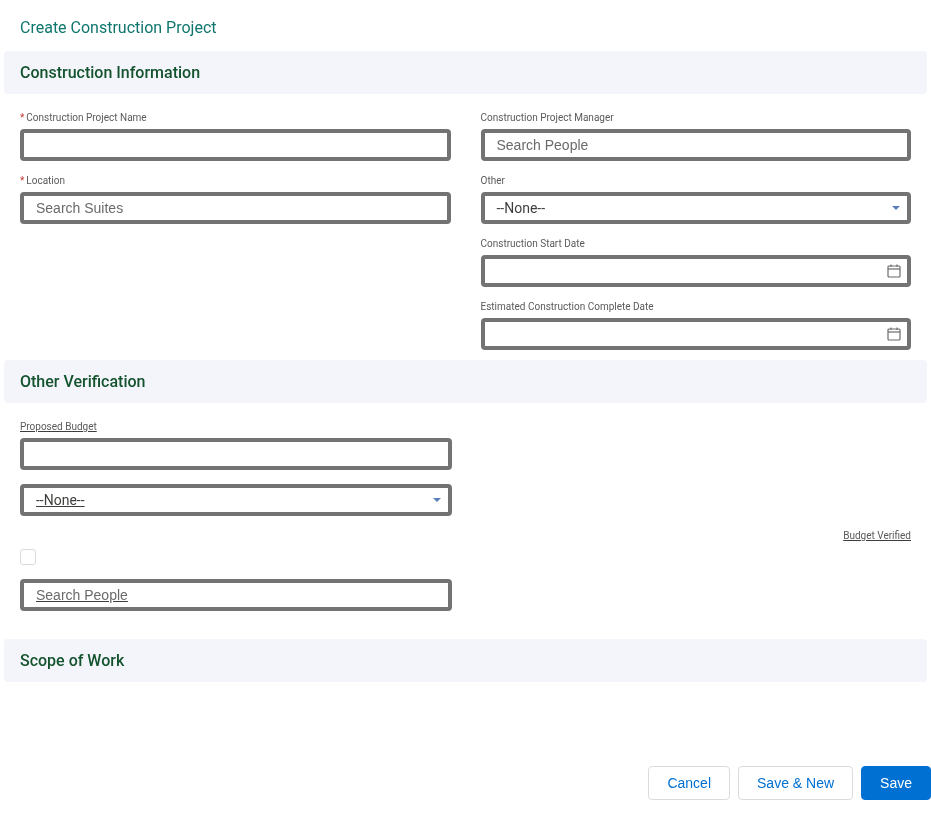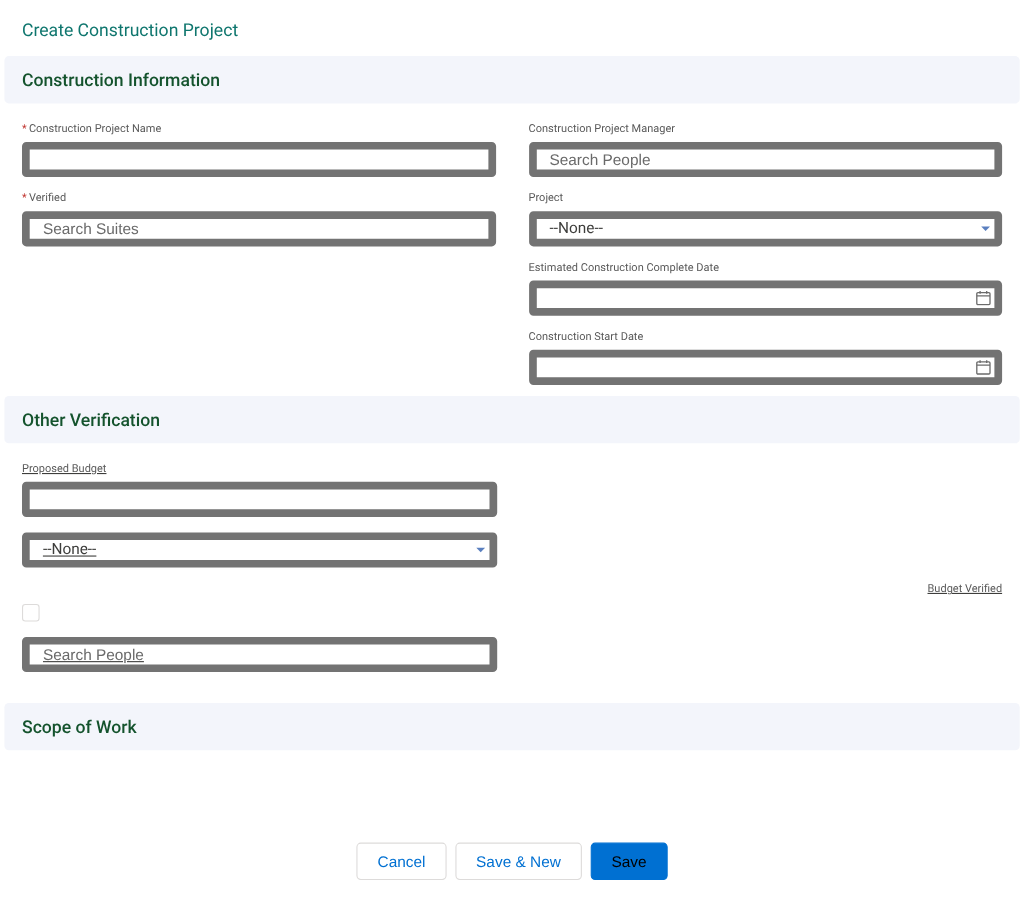--- a/index.html
+++ b/index.html
@@ -51,21 +51,21 @@
       color: #5a5a5a;
       margin-bottom: 6px;
     }
     .required-mark {
       color: #c23934;
       margin-right: 2px;
     }
     .form-input, .form-select {
       width: 100%;
       height: 32px;
-      border: 7px solid #737373;
+      border: 4px solid #737373;
       border-radius: 4px;
       padding: 0 12px;
       font-size: 14px;
       color: #3e3e3c;
       background: #ffffff;
       outline: none;
     }
     .form-input::placeholder {
       color: #6a6a6a;
     }
@@ -116,38 +116,38 @@
       margin-top: 2px;
     }
     .footer {
       position: absolute;
       bottom: 0;
       left: 0;
       right: 0;
       background: #ffffff;
       padding: 12px 0 16px 0;
       display: flex;
-      justify-content: center;
+      justify-content: flex-end;
       gap: 8px;
       border-top: 1px solid transparent;
     }
     .btn {
       height: 34px;
       padding: 0 18px;
       border-radius: 4px;
       font-size: 14px;
       cursor: pointer;
       border: 1px solid #dddbda;
       background: #ffffff;
       color: #0070d2;
     }
     .btn-primary {
       background: #0070d2;
       border-color: #0070d2;
-      color: #000000;
+      color: #ffffff;
     }
     .single-col-section {
       padding: 18px 20px 14px 20px;
     }
     .single-col-section .form-group {
       max-width: 432px;
       margin-bottom: 14px;
       text-decoration: underline;
     }
   </style>
@@ -161,70 +161,70 @@
 <div class="form-section">
   <div class="form-col">
     <div class="form-group">
       <label class="form-label">
         <span class="required-mark">*</span><span>Construction Project Name</span>
       </label>
       <input type="text" class="form-input" style="">
     </div>
     <div class="form-group">
       <label class="form-label">
-        <span class="required-mark">*</span><span>Verified</span>
+        <span class="required-mark">*</span><span>Location</span>
       </label>
       <input type="text" class="form-input" placeholder="Search Suites" style="">
     </div>
   </div>
 
   <div class="form-col">
     <div class="form-group">
       <label class="form-label">Construction Project Manager</label>
       <input type="text" class="form-input" placeholder="Search People" style="">
     </div>
     <div class="form-group">
-      <label class="form-label">Project</label>
+      <label class="form-label">Other</label>
       <div class="select-wrapper">
         <div class="form-select" style="display:flex;align-items:center;">--None--</div>
         <span class="select-caret">
           <svg viewBox="0 0 10 10" fill="currentColor">
               <path d="M1 3 L5 7 L9 3 Z"></path>
+            </svg>
+        </span>
+      </div>
+    </div>
+    <div class="form-group">
+      <label class="form-label">Construction Start Date</label>
+      <div class="date-wrapper">
+        <input type="text" class="form-input" style="">
+        <span class="date-icon">
+          <svg viewBox="0 0 14 14" fill="currentColor">
+              <rect x="1" y="2" width="12" height="11" rx="1" fill="none" stroke="currentColor" stroke-width="1.2"></rect>
+              <line x1="1" y1="5" x2="13" y2="5" stroke="currentColor" stroke-width="1.2"></line>
+              <line x1="4" y1="0.5" x2="4" y2="3" stroke="currentColor" stroke-width="1.2"></line>
+              <line x1="10" y1="0.5" x2="10" y2="3" stroke="currentColor" stroke-width="1.2"></line>
             </svg>
         </span>
       </div>
     </div>
     <div class="form-group">
       <label class="form-label">Estimated Construction Complete Date</label>
       <div class="date-wrapper">
         <input type="text" class="form-input" style="">
         <span class="date-icon">
           <svg viewBox="0 0 14 14" fill="currentColor">
               <rect x="1" y="2" width="12" height="11" rx="1" fill="none" stroke="currentColor" stroke-width="1.2"></rect>
               <line x1="1" y1="5" x2="13" y2="5" stroke="currentColor" stroke-width="1.2"></line>
               <line x1="4" y1="0.5" x2="4" y2="3" stroke="currentColor" stroke-width="1.2"></line>
               <line x1="10" y1="0.5" x2="10" y2="3" stroke="currentColor" stroke-width="1.2"></line>
             </svg>
         </span>
       </div>
     </div>
-    <div class="form-group">
-      <label class="form-label">Construction Start Date</label>
-      <div class="date-wrapper">
-        <input type="text" class="form-input" style="">
-        <span class="date-icon">
-          <svg viewBox="0 0 14 14" fill="currentColor">
-              <rect x="1" y="2" width="12" height="11" rx="1" fill="none" stroke="currentColor" stroke-width="1.2"></rect>
-              <line x1="1" y1="5" x2="13" y2="5" stroke="currentColor" stroke-width="1.2"></line>
-              <line x1="4" y1="0.5" x2="4" y2="3" stroke="currentColor" stroke-width="1.2"></line>
-              <line x1="10" y1="0.5" x2="10" y2="3" stroke="currentColor" stroke-width="1.2"></line>
-            </svg>
-        </span>
-      </div>
-    </div>
   </div>
 </div>
 
 <div class="section-header">Other Verification</div>
 
 <div class="single-col-section">
   <div class="form-group">
     <label class="form-label">Proposed Budget</label>
     <input type="text" class="form-input" style="">
   </div>

